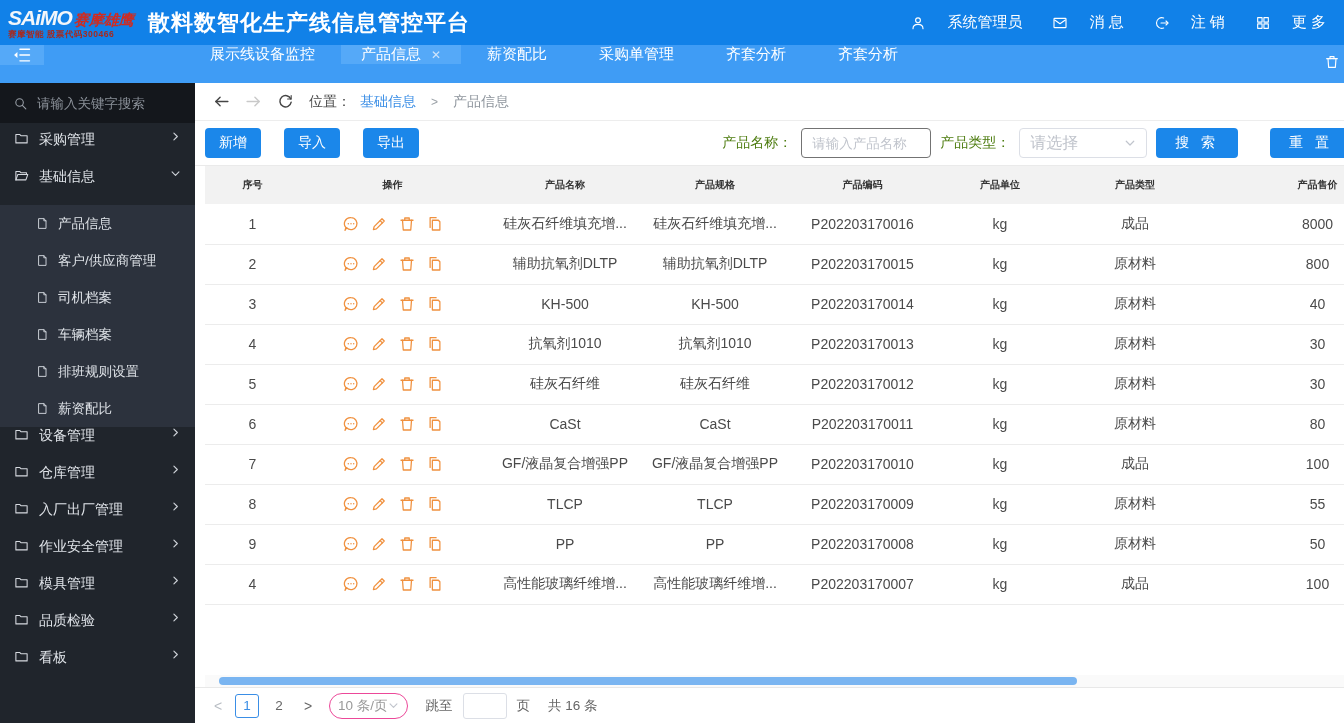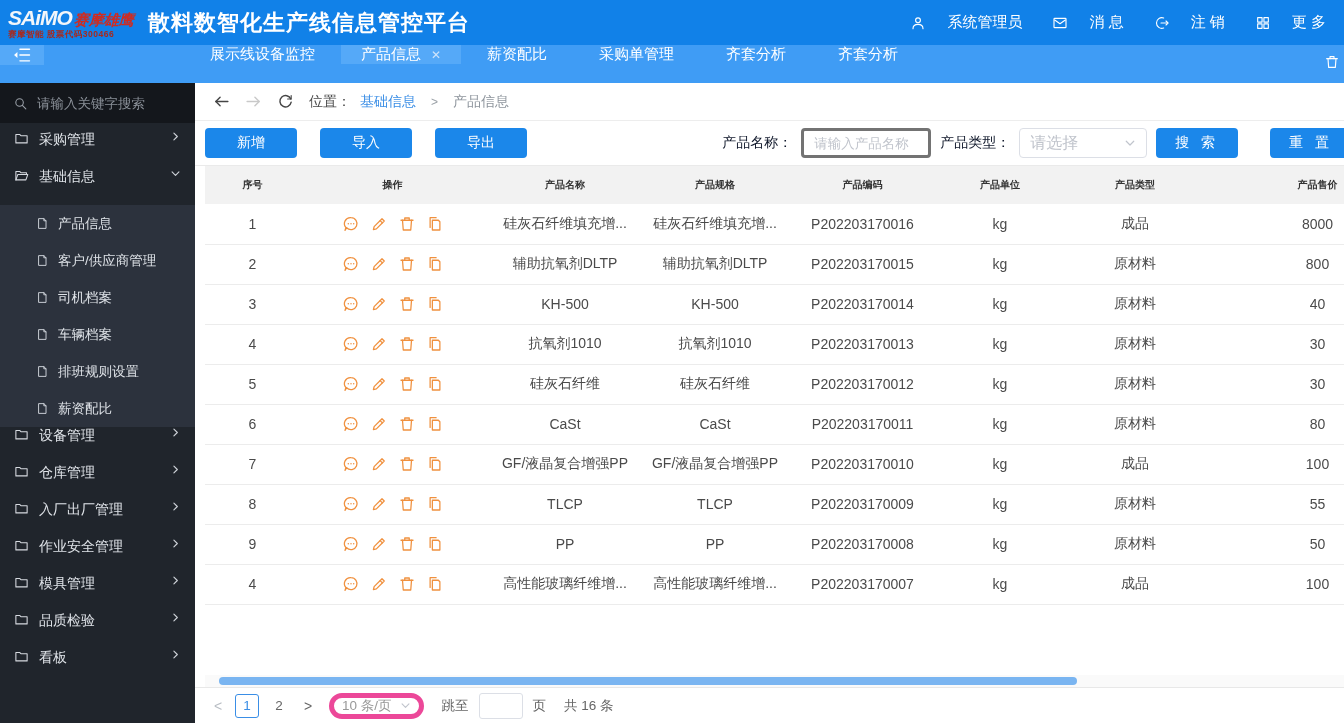--- a/index.html
+++ b/index.html
@@ -55,25 +55,25 @@
   .crumbbar{height:38px;flex:0 0 38px;display:flex;align-items:center;gap:15px;padding:0 18px;border-bottom:1px solid #ededed;font-size:14px}
   .nav-ico{font-size:17px;color:#454545;cursor:pointer}
   .nav-ico.dim{color:#c9c9c9}
   .crumb-loc{color:#4a4a4a}
   .crumb-link{color:var(--c-link);cursor:pointer}
   .crumb-sep{color:#9aa0a6;font-size:12px}
   .crumb-cur{color:#8d949c}
 
   
   .toolbar{height:45px;flex:0 0 45px;display:flex;align-items:center;padding:0 0 0 10px;border-bottom:1px solid #eaeaea;overflow:hidden}
-  .btn{background:var(--c-button);color:#fff;border:none;height:30px;padding:0 32px;border-radius:4px;font-size:14px;cursor:pointer;font-family:inherit}
+  .btn{background:var(--c-button);color:#fff;border:none;height:30px;padding:0 14px;border-radius:4px;font-size:14px;cursor:pointer;font-family:inherit}
   .btn+.btn{margin-left:23px}
   .toolbar-right{margin-left:auto;display:flex;align-items:center;gap:9px;margin-right:-8px}
-  .f-label{color:#0f172a;white-space:nowrap}
-  .t-input{width:130px;height:30px;border:3px solid #737373;border-radius:4px;padding:0 10px;font-size:13.5px;outline:none;font-family:inherit;color:#333}
+  .f-label{color:#4d7c0f;white-space:nowrap}
+  .t-input{width:130px;height:30px;border:1px solid #737373;border-radius:4px;padding:0 10px;font-size:13.5px;outline:none;font-family:inherit;color:#333}
   .t-input::placeholder{color:#c0c4cc}
   .t-select{width:128px;height:30px;border:1px solid #dcdfe6;border-radius:4px;display:flex;align-items:center;justify-content:space-between;padding:0 10px;color:#c0c4cc;font-size:16px;cursor:pointer}
   .t-select .icon{font-size:12px}
   .btn.search-btn,.btn.reset-btn{padding:0 19px;letter-spacing:4px}
 
   
   .table-wrap{flex:1;margin-left:10px;overflow:hidden}
   table{width:1220px;table-layout:fixed;border-collapse:collapse}
   thead th{height:38px;background:#f2f2f2;font-size:10px;font-weight:bold;color:#333;text-align:center;white-space:nowrap;overflow:hidden}
   tbody td{height:40px;text-align:center;font-size:14px;color:#4a4a4a;border-bottom:1px solid #ececec;white-space:nowrap;overflow:hidden}
@@ -82,21 +82,21 @@
   
   .hscroll{height:12px;flex:0 0 12px;margin-left:10px;position:relative;background:#fafafa}
   .hthumb{position:absolute;top:2px;left:14px;width:858px;height:8px;border-radius:4px;background:#7ab5f1}
 
   
   .pager{height:36px;flex:0 0 36px;border-top:1px solid #e8e8e8;display:flex;align-items:center;gap:10px;padding:0 16px;font-size:13.5px;color:#666}
   .pg-arrow{color:#b9bec4;font-size:14px;cursor:pointer;width:14px;text-align:center}
   .pg-arrow.on{color:#666}
   .pg-num{min-width:24px;height:24px;display:flex;align-items:center;justify-content:center;cursor:pointer;border-radius:3px}
   .pg-num.active{border:1px solid var(--c-link);color:var(--c-link)}
-  .pg-size{height:26px;border:5px solid #ec4899;border-radius:13px;display:flex;align-items:center;gap:8px;padding:0 8px;color:#999;cursor:pointer;margin-left:4px}
+  .pg-size{height:26px;border:1px solid #ec4899;border-radius:13px;display:flex;align-items:center;padding:0 8px;color:#999;cursor:pointer;margin-left:4px}
   .pg-size .icon{font-size:11px;color:#c0c4cc}
   .pg-jump-label{margin-left:8px}
   .pg-jump{width:44px;height:26px;border:1px solid #dcdfe6;border-radius:3px;outline:none;font-family:inherit;padding:0 6px}
   .pg-total{margin-left:8px}
 </style>
 </head>
 <body>
 
 <header class="topbar">
   <div class="logo">

